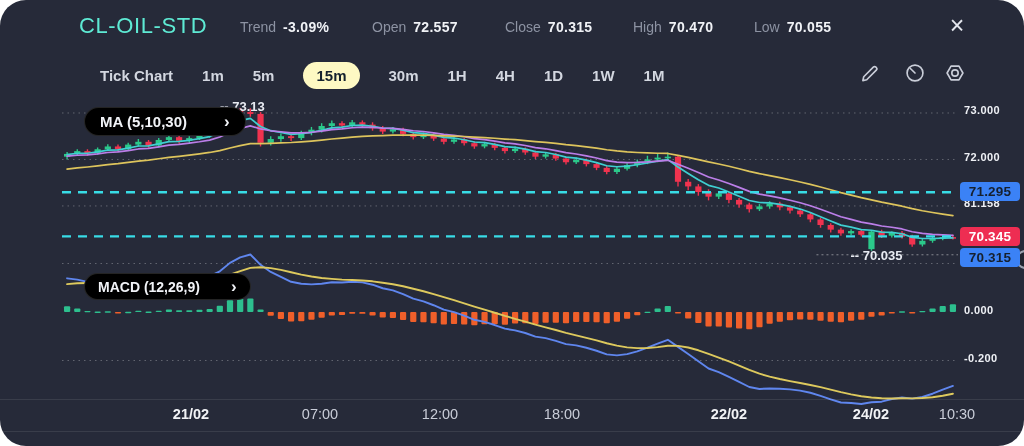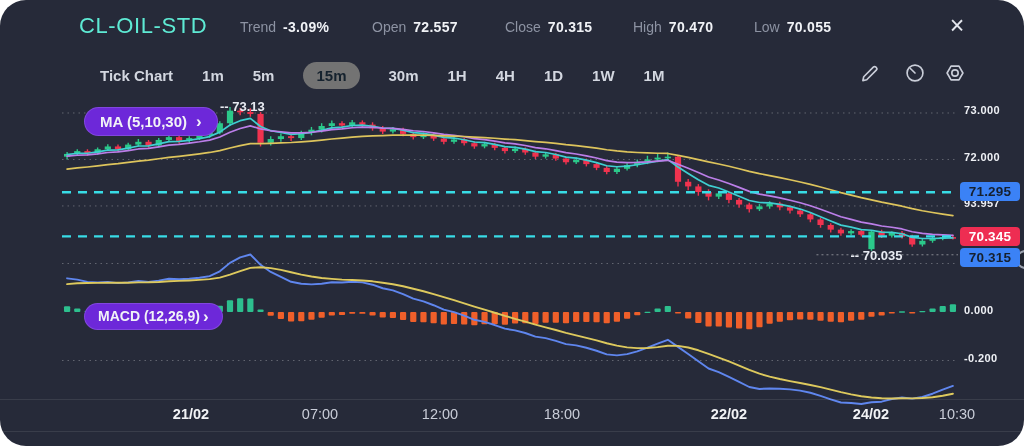--- a/index.html
+++ b/index.html
@@ -11,29 +11,29 @@
 
   
   .symbol{position:absolute;left:79px;top:13px;font-size:22px;font-weight:400;color:#5eead4;letter-spacing:0.6px;}
   .stat{position:absolute;top:19px;font-size:14px;color:#8d93a3;white-space:nowrap;}
   .stat b{color:#f0f2f6;font-weight:700;margin-left:7px;letter-spacing:0.3px;}
   .close-btn{position:absolute;left:942px;top:10px;width:30px;height:30px;color:#e4e7ee;font-size:25px;line-height:30px;text-align:center;font-weight:400;cursor:pointer;}
 
   
   .toolbar{position:absolute;left:68px;top:58px;height:34px;display:flex;align-items:center;gap:29px;margin-left:32px;}
   .tb-item{color:#d3d7e0;font-size:15px;font-weight:600;cursor:pointer;white-space:nowrap;}
-  .tb-item.active{background:#737373;color:#15222e;border-radius:16px;padding:5px 13px;}
+  .tb-item.active{background:#fef9c3;color:#15222e;border-radius:16px;padding:5px 13px;}
   .tool-icon{position:absolute;top:62px;width:22px;height:22px;cursor:pointer;}
 
   
-  .pill{position:absolute;background:#6d28d9;border:1px solid rgba(255,255,255,0.14);border-radius:17px;
-        display:flex;align-items:flex-start;color:#f1f3f7;font-weight:700;cursor:pointer;white-space:nowrap;}
+  .pill{position:absolute;background:#000000;border:1px solid rgba(255,255,255,0.14);border-radius:17px;
+        display:flex;align-items:center;color:#f1f3f7;font-weight:700;cursor:pointer;white-space:nowrap;gap:28px;}
   .pill .chev{font-size:17px;font-weight:700;margin-left:9px;line-height:1;}
   .ma-pill{left:84px;top:107px;padding:5px 15px;font-size:15px;}
-  .macd-pill{left:84px;top:273px;padding:4px 13px;font-size:14px;margin-top:30px;}
+  .macd-pill{left:84px;top:273px;padding:4px 13px;font-size:14px;}
   .macd-pill .chev{margin-left:3px;}
 
   
   .ax-label{position:absolute;left:964px;font-size:11px;font-weight:700;color:#eef0f5;letter-spacing:0.4px;white-space:nowrap;}
   .badge{position:absolute;left:960px;width:60px;height:19px;border-radius:4px;font-size:13.5px;font-weight:700;
          text-align:center;line-height:19px;letter-spacing:0.2px;}
   .badge.cyan{background:#3b82f6;color:#16202e;}
   .badge.red{background:#ee2d52;color:#ffffff;}
   .timer-frag{position:absolute;left:1016px;top:250px;width:15px;height:15px;border-radius:50%;
               border:2px solid #9aa0ad;background:#20242f;}
@@ -385,21 +385,21 @@
       <span>MA (5,10,30)</span>
       <span class="chev">›</span>
     </div>
     <div class="pill macd-pill">
       <span>MACD (12,26,9)</span>
       <span class="chev">›</span>
     </div>
 
     <div class="ax-label" style="top:104px;">73.000</div>
     <div class="ax-label" style="top:151px;">72.000</div>
-    <div class="ax-label" style="top:197px;">93.957</div>
+    <div class="ax-label" style="top:197px;">81.158</div>
     <div class="ax-label" style="top:255px;">0.200</div>
     <div class="ax-label" style="top:304px;">0.000</div>
     <div class="ax-label" style="top:352px;">-0.200</div>
 
     <div class="timer-frag"></div>
     <div class="badge cyan" style="top:182px;">71.295</div>
     <div class="badge red" style="top:227px;">70.345</div>
     <div class="badge cyan" style="top:248px;">70.315</div>
 
     <div class="ax-line" style="top:399px;"></div>

